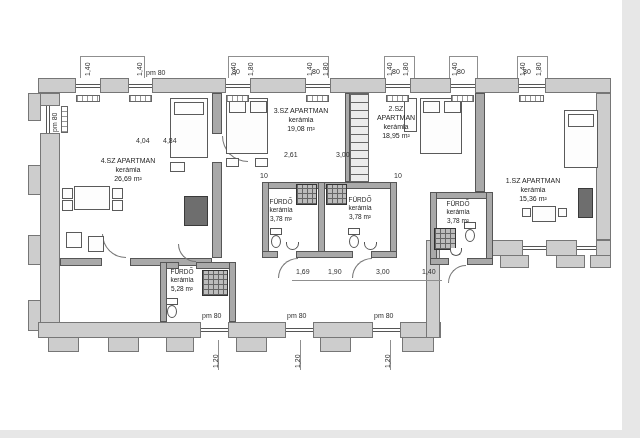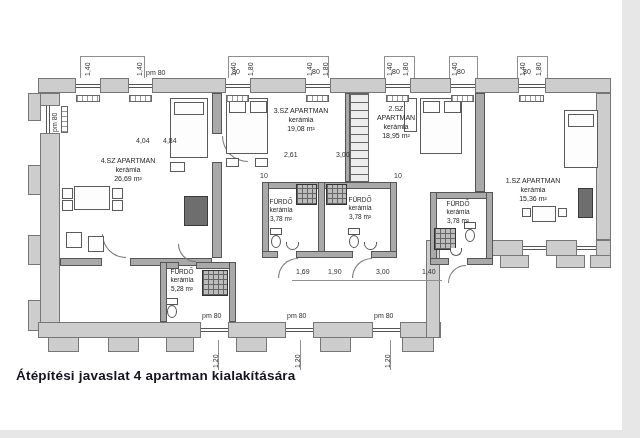--- a/index.html
+++ b/index.html
@@ -234,21 +234,20 @@
     <span>FÜRDŐ</span>
     <span>kerámia</span>
     <span>3,78 m²</span>
   </div>
   <div class="rlabel sm" style="left:160px;top:268px;width:44px">
     <span>FÜRDŐ</span>
     <span>kerámia</span>
     <span>5,28 m²</span>
   </div>
 
-  <div class="title" style="left:16px;top:368px">Átépítési javaslat 4 apartman kialakítására</div>
 
 <span class="dim vert" style="left: 84px; top: 76px;">1,40</span>
     <span class="dim vert" style="left: 136px; top: 76px;">1,40</span>
     <span class="dim vert" style="left: 230px; top: 76px;">1,40</span>
     <span class="dim vert" style="left: 247px; top: 76px;">1,80</span>
     <span class="dim vert" style="left: 306px; top: 76px;">1,40</span>
     <span class="dim vert" style="left: 322px; top: 76px;">1,80</span>
     <span class="dim vert" style="left: 386px; top: 76px;">1,40</span>
     <span class="dim vert" style="left: 402px; top: 76px;">1,80</span>
     <span class="dim vert" style="left: 451px; top: 76px;">1,40</span>

